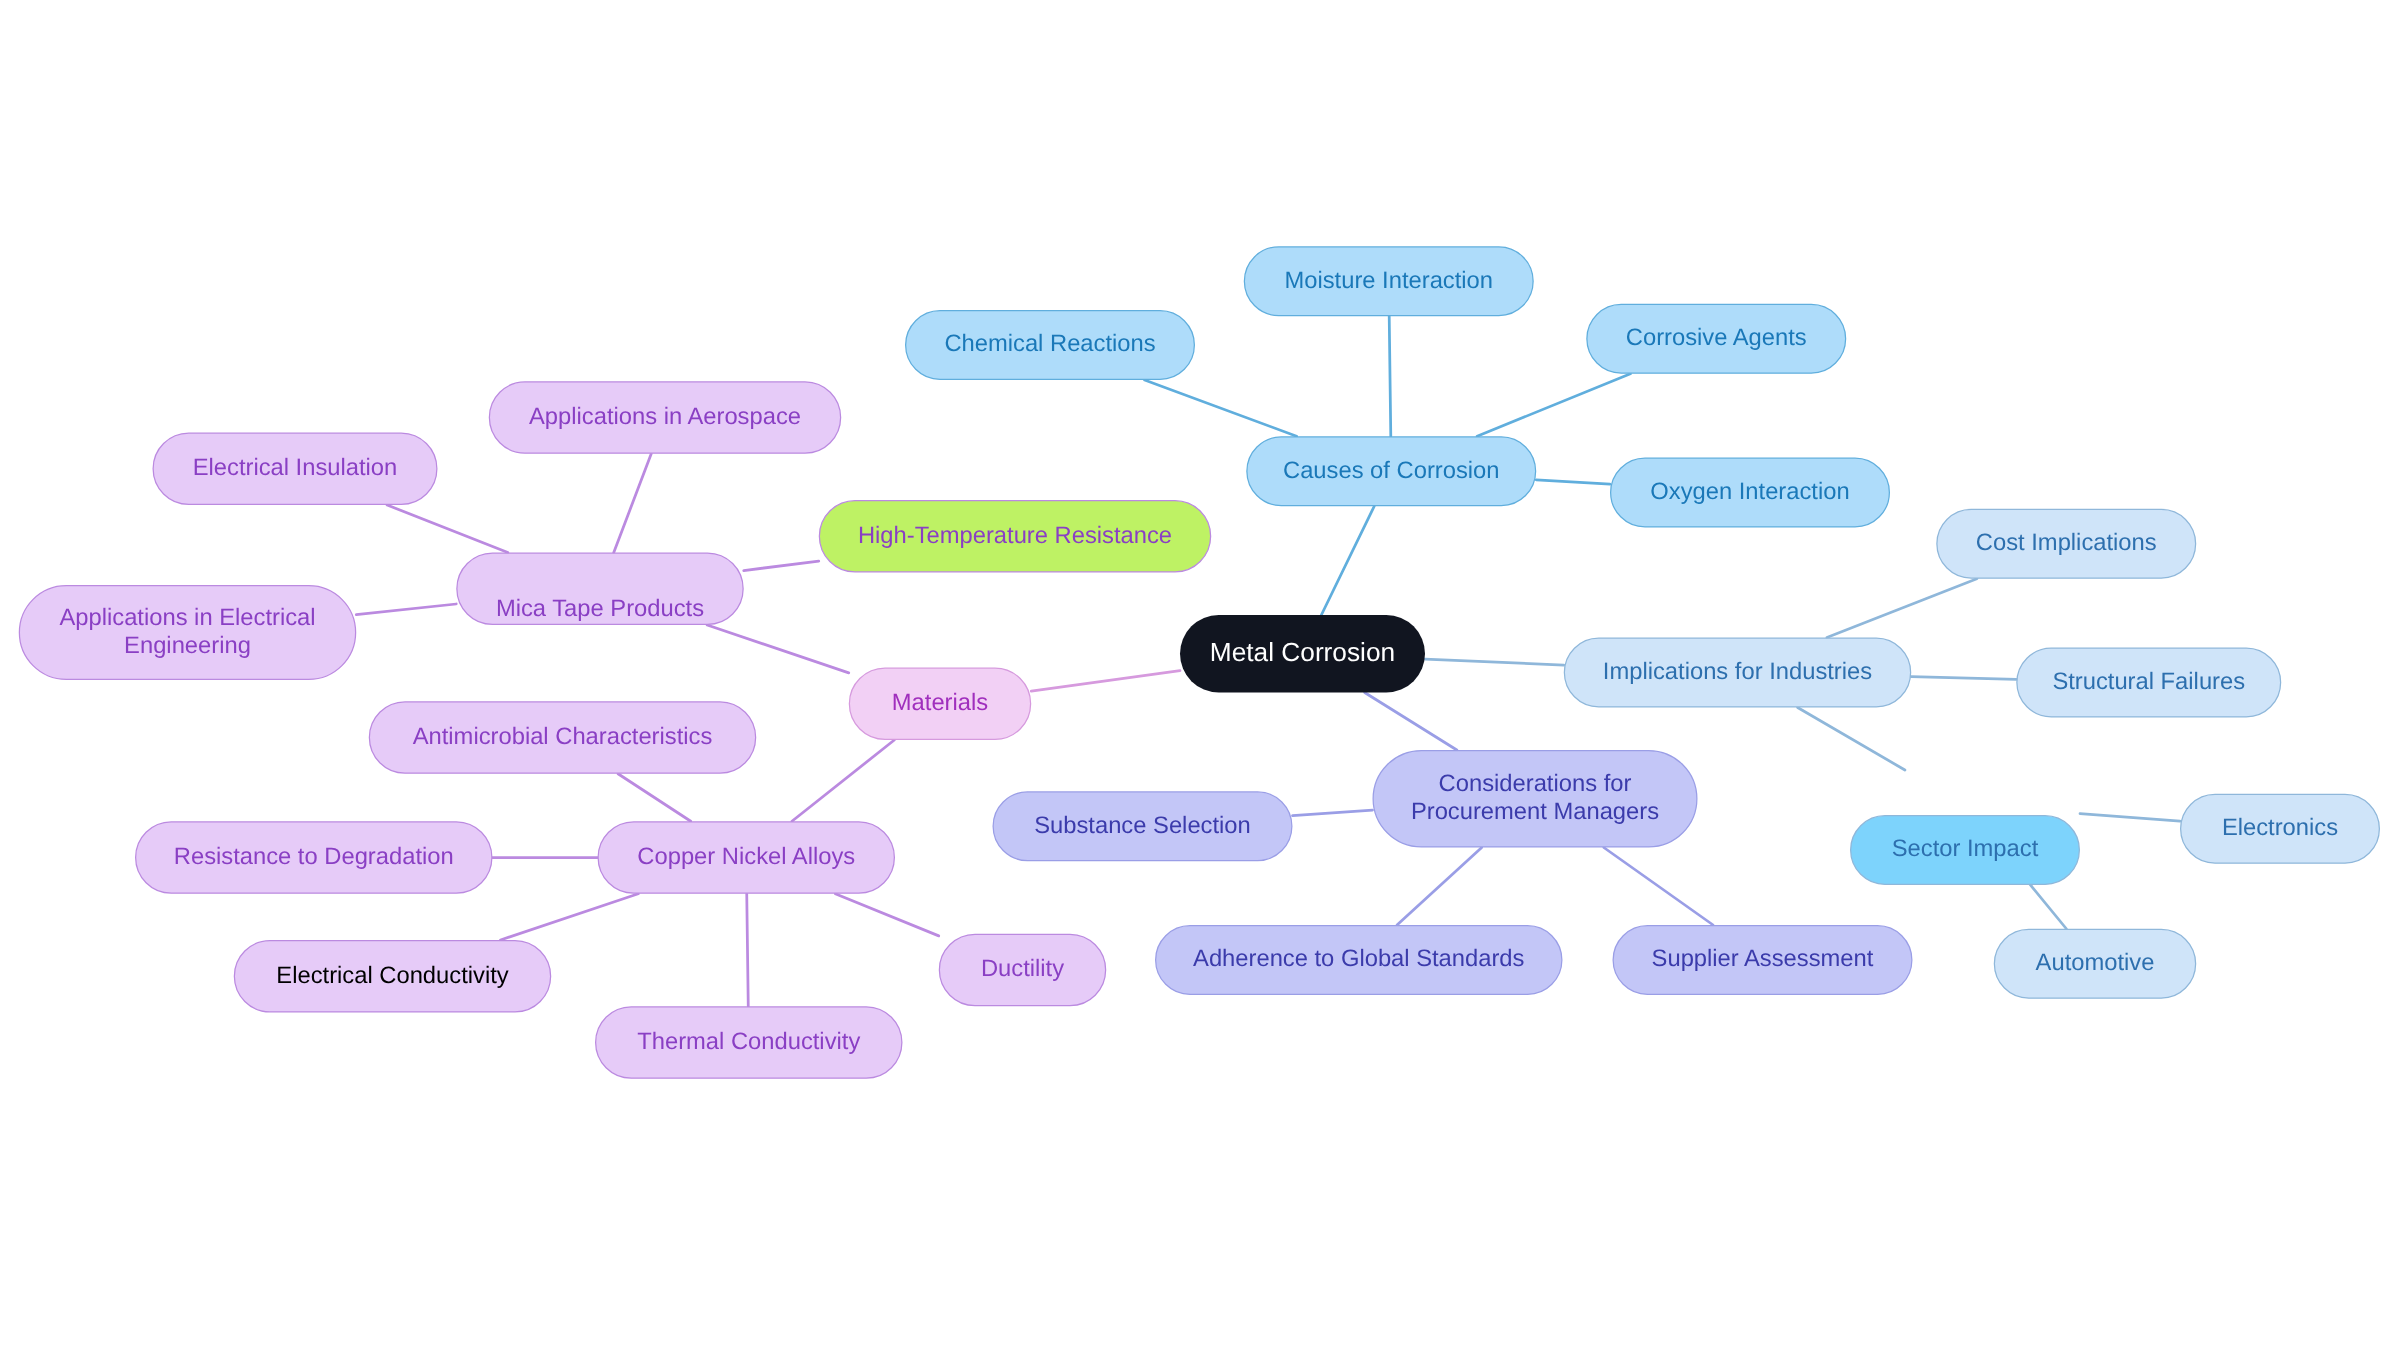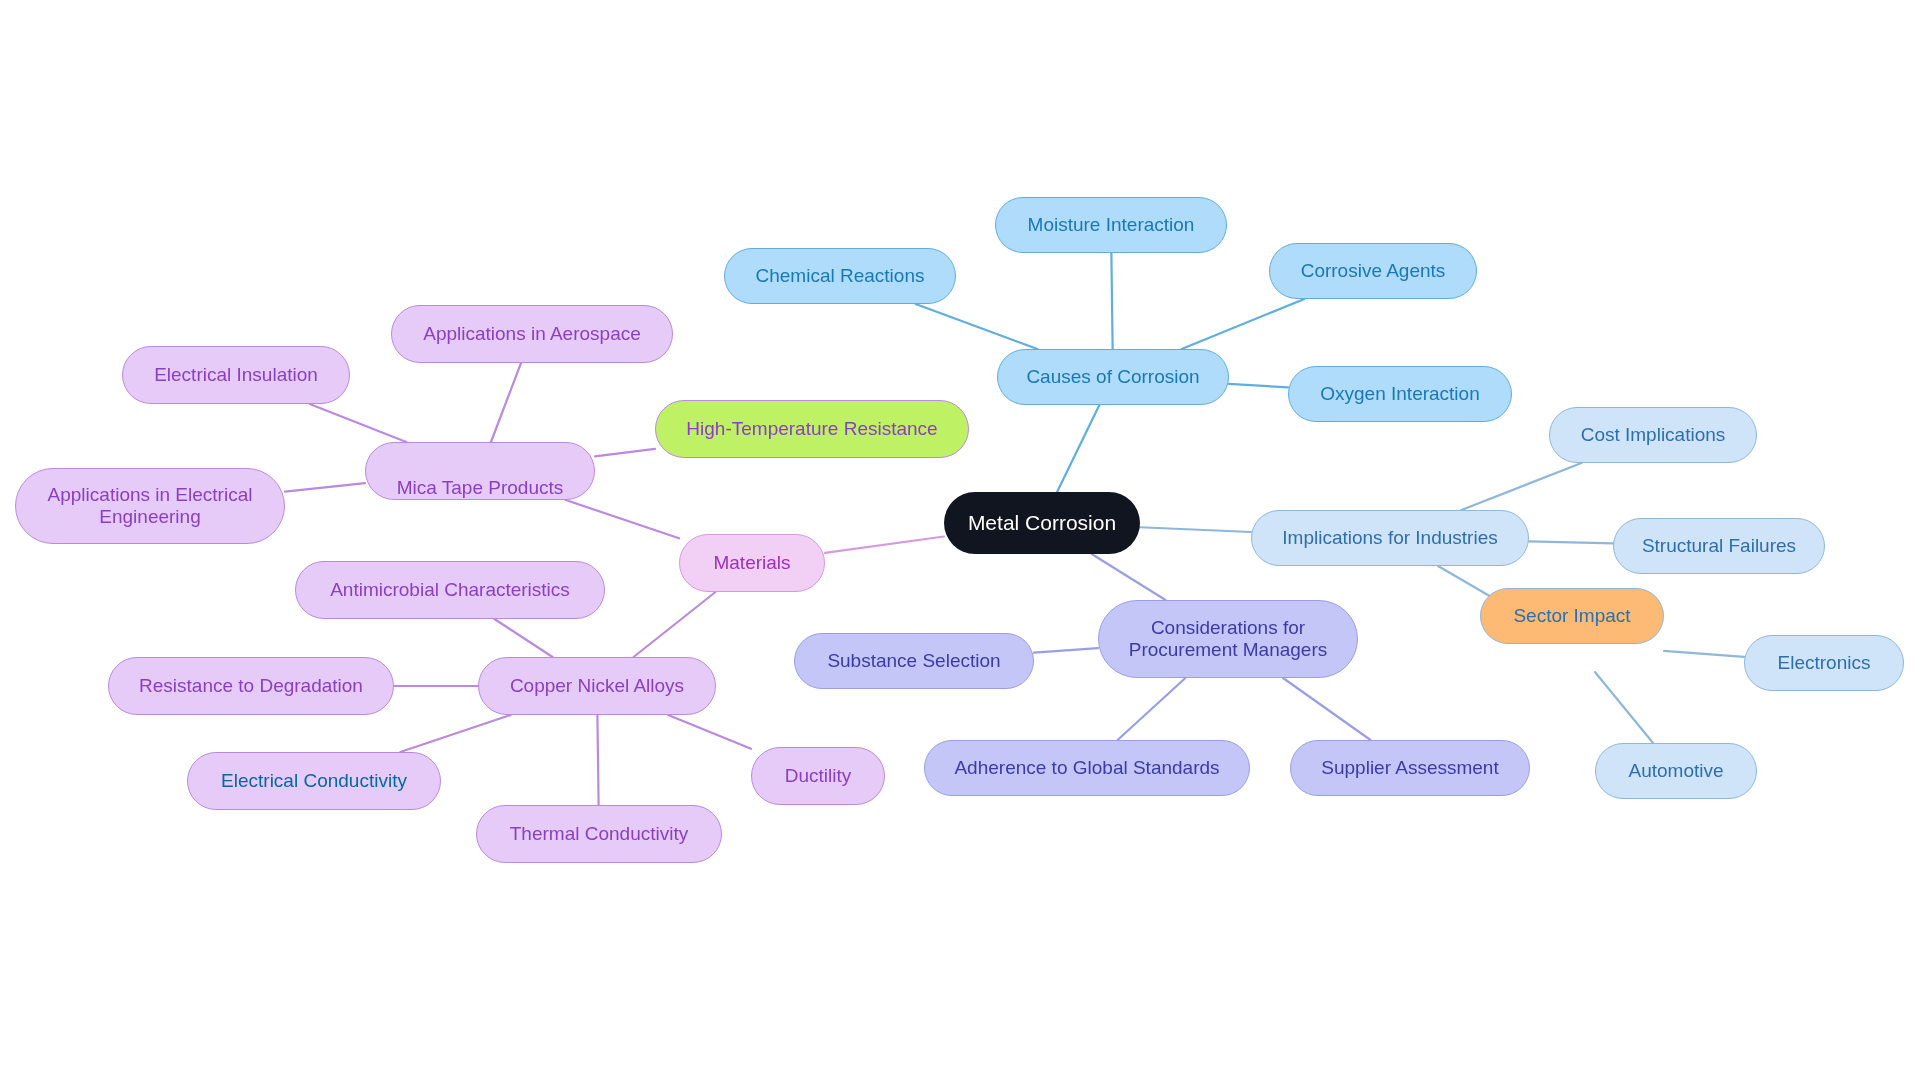--- a/index.html
+++ b/index.html
@@ -92,35 +92,35 @@
   <div id="nodes-layer">
       <div class="node root" style="left: 944px; top: 492px; width: 196px; height: 62px; border-radius: 31px; font-size: 21px;"><span>Metal Corrosion</span></div>
       <div class="node" style="left: 997px; top: 349px; width: 232px; height: 56px; border-radius: 28px; font-size: 19px; background: rgb(174, 220, 250); border-color: rgb(96, 174, 221); color: rgb(26, 120, 184);"><span>Causes of Corrosion</span></div>
       <div class="node" style="left: 995px; top: 197px; width: 232px; height: 56px; border-radius: 28px; font-size: 19px; background: rgb(174, 220, 250); border-color: rgb(96, 174, 221); color: rgb(26, 120, 184);"><span>Moisture Interaction</span></div>
       <div class="node" style="left: 1269px; top: 243px; width: 208px; height: 56px; border-radius: 28px; font-size: 19px; background: rgb(174, 220, 250); border-color: rgb(96, 174, 221); color: rgb(26, 120, 184);"><span>Corrosive Agents</span></div>
       <div class="node" style="left: 724px; top: 248px; width: 232px; height: 56px; border-radius: 28px; font-size: 19px; background: rgb(174, 220, 250); border-color: rgb(96, 174, 221); color: rgb(26, 120, 184);"><span>Chemical Reactions</span></div>
       <div class="node" style="left: 1288px; top: 366px; width: 224px; height: 56px; border-radius: 28px; font-size: 19px; background: rgb(174, 220, 250); border-color: rgb(96, 174, 221); color: rgb(26, 120, 184);"><span>Oxygen Interaction</span></div>
       <div class="node" style="left: 1251px; top: 510px; width: 278px; height: 56px; border-radius: 28px; font-size: 19px; background: rgb(207, 228, 249); border-color: rgb(143, 183, 218); color: rgb(45, 111, 174);"><span>Implications for Industries</span></div>
       <div class="node" style="left: 1549px; top: 407px; width: 208px; height: 56px; border-radius: 28px; font-size: 19px; background: rgb(207, 228, 249); border-color: rgb(143, 183, 218); color: rgb(45, 111, 174);"><span>Cost Implications</span></div>
       <div class="node" style="left: 1613px; top: 518px; width: 212px; height: 56px; border-radius: 28px; font-size: 19px; background: rgb(207, 228, 249); border-color: rgb(143, 183, 218); color: rgb(45, 111, 174);"><span>Structural Failures</span></div>
-      <div class="node" style="left: 1480px; top: 588px; width: 184px; height: 56px; border-radius: 28px; font-size: 19px; background: #fdba74; border-color: rgb(143, 183, 218); color: rgb(45, 111, 174);"><span>Sector Impact</span></div>
+      <div class="node" style="left: 1480px; top: 652px; width: 184px; height: 56px; border-radius: 28px; font-size: 19px; background: #7dd3fc; border-color: rgb(143, 183, 218); color: rgb(45, 111, 174);"><span>Sector Impact</span></div>
       <div class="node" style="left: 1744px; top: 635px; width: 160px; height: 56px; border-radius: 28px; font-size: 19px; background: rgb(207, 228, 249); border-color: rgb(143, 183, 218); color: rgb(45, 111, 174);"><span>Electronics</span></div>
       <div class="node" style="left: 1595px; top: 743px; width: 162px; height: 56px; border-radius: 28px; font-size: 19px; background: rgb(207, 228, 249); border-color: rgb(143, 183, 218); color: rgb(45, 111, 174);"><span>Automotive</span></div>
       <div class="node" style="left: 1098px; top: 600px; width: 260px; height: 78px; border-radius: 39px; font-size: 19px; background: rgb(195, 198, 247); border-color: rgb(154, 158, 230); color: rgb(59, 59, 171);"><span>Considerations for
 Procurement Managers</span></div>
       <div class="node" style="left: 794px; top: 633px; width: 240px; height: 56px; border-radius: 28px; font-size: 19px; background: rgb(195, 198, 247); border-color: rgb(154, 158, 230); color: rgb(59, 59, 171);"><span>Substance Selection</span></div>
       <div class="node" style="left: 924px; top: 740px; width: 326px; height: 56px; border-radius: 28px; font-size: 19px; background: rgb(195, 198, 247); border-color: rgb(154, 158, 230); color: rgb(59, 59, 171);"><span>Adherence to Global Standards</span></div>
       <div class="node" style="left: 1290px; top: 740px; width: 240px; height: 56px; border-radius: 28px; font-size: 19px; background: rgb(195, 198, 247); border-color: rgb(154, 158, 230); color: rgb(59, 59, 171);"><span>Supplier Assessment</span></div>
       <div class="node" style="left: 679px; top: 534px; width: 146px; height: 58px; border-radius: 29px; font-size: 19px; background: rgb(242, 208, 245); border-color: rgb(214, 154, 222); color: rgb(160, 47, 189);"><span>Materials</span></div>
       <div class="node" style="left: 365px; top: 442px; width: 230px; height: 58px; border-radius: 29px; font-size: 19px; background: rgb(230, 203, 248); border-color: rgb(187, 138, 224); color: rgb(138, 63, 196); align-items: flex-end;"><span>Mica Tape Products</span></div>
       <div class="node" style="left: 391px; top: 305px; width: 282px; height: 58px; border-radius: 29px; font-size: 19px; background: rgb(230, 203, 248); border-color: rgb(187, 138, 224); color: rgb(138, 63, 196);"><span>Applications in Aerospace</span></div>
       <div class="node" style="left: 122px; top: 346px; width: 228px; height: 58px; border-radius: 29px; font-size: 19px; background: rgb(230, 203, 248); border-color: rgb(187, 138, 224); color: rgb(138, 63, 196);"><span>Electrical Insulation</span></div>
       <div class="node" style="left: 15px; top: 468px; width: 270px; height: 76px; border-radius: 38px; font-size: 19px; background: rgb(230, 203, 248); border-color: rgb(187, 138, 224); color: rgb(138, 63, 196);"><span>Applications in Electrical
 Engineering</span></div>
       <div class="node" style="left: 655px; top: 400px; width: 314px; height: 58px; border-radius: 29px; font-size: 19px; background: #bef264; border-color: rgb(187, 138, 224); color: rgb(138, 63, 196);"><span>High-Temperature Resistance</span></div>
       <div class="node" style="left: 478px; top: 657px; width: 238px; height: 58px; border-radius: 29px; font-size: 19px; background: rgb(230, 203, 248); border-color: rgb(187, 138, 224); color: rgb(138, 63, 196);"><span>Copper Nickel Alloys</span></div>
       <div class="node" style="left: 295px; top: 561px; width: 310px; height: 58px; border-radius: 29px; font-size: 19px; background: rgb(230, 203, 248); border-color: rgb(187, 138, 224); color: rgb(138, 63, 196);"><span>Antimicrobial Characteristics</span></div>
       <div class="node" style="left: 108px; top: 657px; width: 286px; height: 58px; border-radius: 29px; font-size: 19px; background: rgb(230, 203, 248); border-color: rgb(187, 138, 224); color: rgb(138, 63, 196);"><span>Resistance to Degradation</span></div>
-      <div class="node" style="left: 187px; top: 752px; width: 254px; height: 58px; border-radius: 29px; font-size: 19px; background: rgb(230, 203, 248); border-color: rgb(187, 138, 224); color: #0369a1;"><span>Electrical Conductivity</span></div>
+      <div class="node" style="left: 187px; top: 752px; width: 254px; height: 58px; border-radius: 29px; font-size: 19px; background: rgb(230, 203, 248); border-color: rgb(187, 138, 224); color: #000000;"><span>Electrical Conductivity</span></div>
       <div class="node" style="left: 476px; top: 805px; width: 246px; height: 58px; border-radius: 29px; font-size: 19px; background: rgb(230, 203, 248); border-color: rgb(187, 138, 224); color: rgb(138, 63, 196);"><span>Thermal Conductivity</span></div>
       <div class="node" style="left: 751px; top: 747px; width: 134px; height: 58px; border-radius: 29px; font-size: 19px; background: rgb(230, 203, 248); border-color: rgb(187, 138, 224); color: rgb(138, 63, 196);"><span>Ductility</span></div>
     </div>
 </div>
 
 </body></html>

